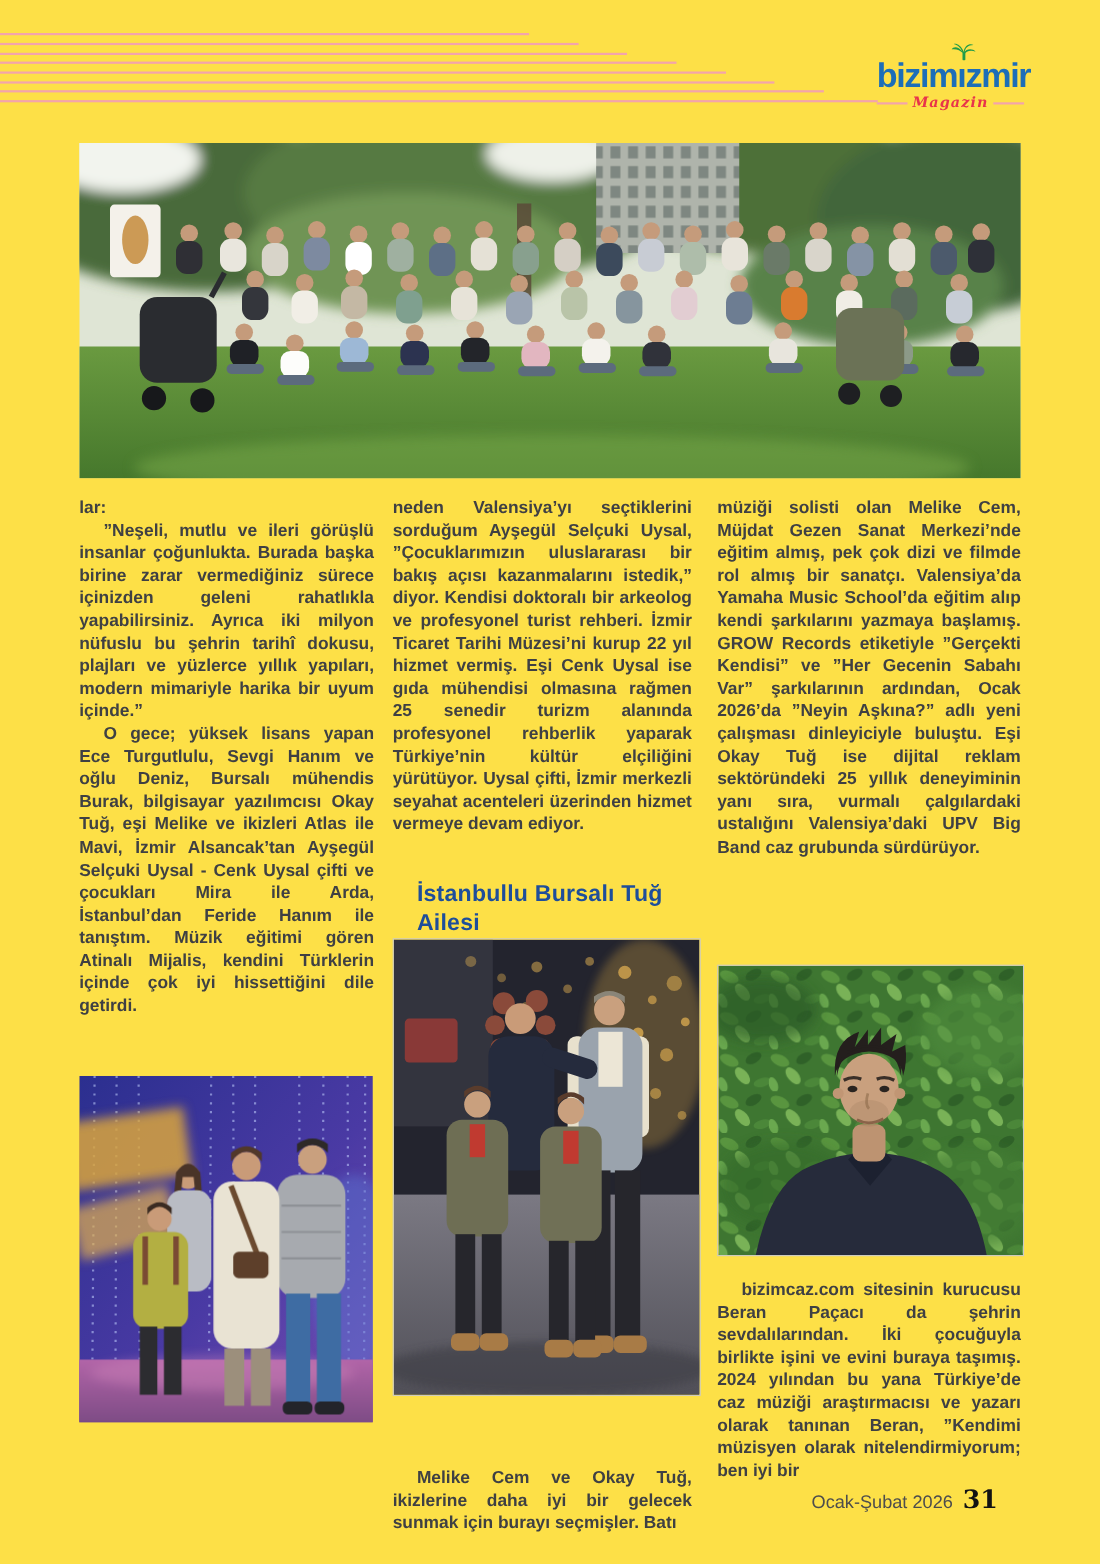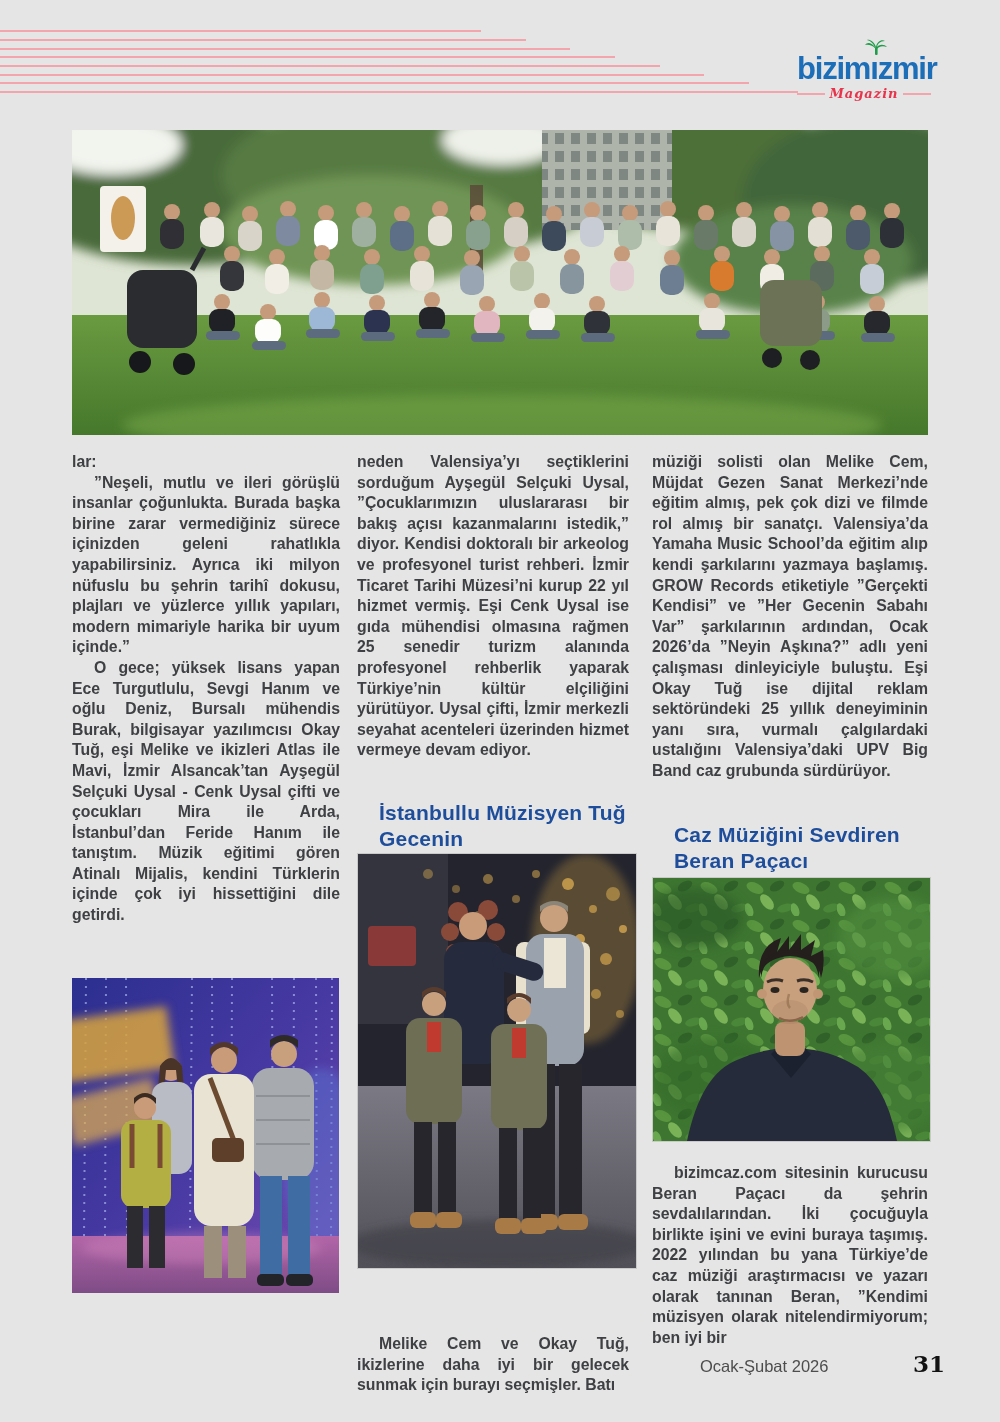--- a/index.html
+++ b/index.html
@@ -1,16 +1,16 @@
 <!DOCTYPE html>
 <html><head>
 <meta charset="utf-8">
 <style>
   html,body{margin:0;padding:0;background:#ffffff;}
-  .page{position:relative;width:1000px;height:1422px;background:#e5e5e5;overflow:hidden;
+  .page{position:relative;width:1000px;height:1422px;background:#fde047;overflow:hidden;
         font-family:"Liberation Sans",sans-serif;color:#3f4043;}
   
   .topline{position:absolute;left:0;height:2.2px;background:#f3a4ac;}
   
   .logo-block{position:absolute;top:52px;left:797px;width:134px;text-align:center;}
   .logo-word{font-size:31px;font-weight:bold;color:#1d6eb8;letter-spacing:-1.2px;line-height:34px;white-space:nowrap;}
   .palm-wrap{position:relative;display:inline-block;}
   .palm-wrap svg{position:absolute;left:-5px;top:-13px;}
   .magazin-row{display:flex;align-items:center;gap:4px;margin-top:0px;}
   .mag-line{flex:1;height:2px;background:#f3a4ac;}
@@ -20,21 +20,21 @@
   .photo{position:absolute;overflow:hidden;}
   .photo svg{display:block;}
   .framed{border:1px solid #c9c9c9;}
   
   .tblock{position:absolute;font-size:15.8px;line-height:20.6px;color:#3f4043;}
   .para{text-align:justify;margin:0;font-weight:bold;}
   .para.indent{text-indent:22px;}
   .heading{position:absolute;color:#1e4e9b;font-weight:bold;font-size:21px;line-height:26px;
            padding-left:22px;letter-spacing:0.2px;}
   
-  .footer{position:absolute;top:1350px;left:700px;width:245px;display:flex;justify-content:space-between;
+  .footer{position:absolute;top:1350px;left:700px;width:245px;display:flex;justify-content:center;
           align-items:baseline;gap:9px;}
   .issue{font-size:16.5px;color:#4d4d4d;}
   .pageno{font-size:23px;font-weight:bold;color:#121212;font-family:"DejaVu Serif",serif;}
 </style>
 </head>
 <body>
 
 <div class="page">
 
   <div>
@@ -258,21 +258,21 @@
           <line x1="88" y1="146" x2="88" y2="190" stroke="#7a4a33" stroke-width="5"></line>
         <rect x="55" y="228" width="16" height="62" fill="#2c2c30"></rect>
           <rect x="77" y="228" width="16" height="62" fill="#2c2c30"></rect>
       </g>
     </svg>
   </div>
 
   <div class="tblock" style="left:357px;top:452px;width:272px;">
     <p class="para">neden Valensiya’yı seçtiklerini sorduğum Ayşegül Selçuki Uysal, ”Çocuklarımızın uluslararası bir bakış açısı kazanmalarını istedik,” diyor. Kendisi doktoralı bir arkeolog ve profesyonel turist rehberi. İzmir Ticaret Tarihi Müzesi’ni kurup 22 yıl hizmet vermiş. Eşi Cenk Uysal ise gıda mühendisi olmasına rağmen 25 senedir turizm alanında profesyonel rehberlik yaparak Türkiye’nin kültür elçiliğini yürütüyor. Uysal çifti, İzmir merkezli seyahat acenteleri üzerinden hizmet vermeye devam ediyor.</p>
   </div>
-  <div class="heading" style="left:357px;top:800px;width:250px;">İstanbullu Müzisyen Tuğ Gecenin</div>
+  <div class="heading" style="left:357px;top:800px;width:250px;">İstanbullu Bursalı Tuğ Ailesi</div>
   <div class="photo framed" style="left:357px;top:853px;width:278px;height:414px;">
     <svg width="278" height="414" viewBox="0 0 278 414">
       <defs>
         <linearGradient id="street" x1="0" y1="0" x2="0" y2="1">
           <stop offset="0" stop-color="#7b7983"></stop>
             <stop offset="1" stop-color="#515058"></stop>
         </linearGradient>
         <filter id="soft3" x="-40%" y="-40%" width="180%" height="180%">
             <feGaussianBlur stdDeviation="4"></feGaussianBlur>
           </filter>
@@ -351,21 +351,20 @@
       </g>
     </svg>
   </div>
   <div class="tblock" style="left:357px;top:1334px;width:272px;">
     <p class="para indent">Melike Cem ve Okay Tuğ, ikizlerine daha iyi bir gelecek sunmak için burayı seçmişler. Batı</p>
   </div>
 
   <div class="tblock" style="left:652px;top:452px;width:276px;">
     <p class="para">müziği solisti olan Melike Cem, Müjdat Gezen Sanat Merkezi’nde eğitim almış, pek çok dizi ve filmde rol almış bir sanatçı. Valensiya’da Yamaha Music School’da eğitim alıp kendi şarkılarını yazmaya başlamış. GROW Records etiketiyle ”Gerçekti Kendisi” ve ”Her Gecenin Sabahı Var” şarkılarının ardından, Ocak 2026’da ”Neyin Aşkına?” adlı yeni çalışması dinleyiciyle buluştu. Eşi Okay Tuğ ise dijital reklam sektöründeki 25 yıllık deneyiminin yanı sıra, vurmalı çalgılardaki ustalığını Valensiya’daki UPV Big Band caz grubunda sürdürüyor.</p>
   </div>
-  <div class="heading" style="left:652px;top:822px;width:254px;">Caz Müziğini Sevdiren Beran Paçacı</div>
   <div class="photo framed" style="left:652px;top:877px;width:277px;height:263px;">
     <svg width="277" height="263" viewBox="0 0 277 263">
       <defs>
         <pattern id="leaves" width="46" height="38" patternUnits="userSpaceOnUse">
           <rect width="46" height="38" fill="#3e7631"></rect>
           <ellipse cx="10" cy="10" rx="9" ry="5" fill="#59953f" transform="rotate(25 10 10)"></ellipse>
           <ellipse cx="32" cy="8" rx="8" ry="4.5" fill="#2f6128" transform="rotate(-30 32 8)"></ellipse>
           <ellipse cx="22" cy="24" rx="9" ry="5" fill="#79b257" transform="rotate(50 22 24)"></ellipse>
           <ellipse cx="40" cy="30" rx="8" ry="4" fill="#4b8739" transform="rotate(-15 40 30)"></ellipse>
           <ellipse cx="4" cy="32" rx="7" ry="4" fill="#6aa84f" transform="rotate(70 4 32)"></ellipse>
@@ -395,21 +394,21 @@
         <path d="M144 103 Q152 100 160 104" stroke="#3a2f28" stroke-width="3" fill="none"></path>
         <ellipse cx="122" cy="112" rx="4.5" ry="3" fill="#2a2420"></ellipse>
           <ellipse cx="151" cy="112" rx="4.5" ry="3" fill="#2a2420"></ellipse>
         <path d="M136 116 Q133 126 137 130" stroke="#a5805f" stroke-width="2.5" fill="none"></path>
         <path d="M126 140 Q137 146 150 139" stroke="#8a6248" stroke-width="2.5" fill="none"></path>
         <ellipse cx="137" cy="134" rx="18" ry="12" fill="#8a6a4e" opacity="0.18"></ellipse>
       </g>
     </svg>
   </div>
   <div class="tblock" style="left:652px;top:1163px;width:276px;">
-    <p class="para indent">bizimcaz.com sitesinin kurucusu Beran Paçacı da şehrin sevdalılarından. İki çocuğuyla birlikte işini ve evini buraya taşımış. 2022 yılından bu yana Türkiye’de caz müziği araştırmacısı ve yazarı olarak tanınan Beran, ”Kendimi müzisyen olarak nitelendirmiyorum; ben iyi bir</p>
+    <p class="para indent">bizimcaz.com sitesinin kurucusu Beran Paçacı da şehrin sevdalılarından. İki çocuğuyla birlikte işini ve evini buraya taşımış. 2024 yılından bu yana Türkiye’de caz müziği araştırmacısı ve yazarı olarak tanınan Beran, ”Kendimi müzisyen olarak nitelendirmiyorum; ben iyi bir</p>
   </div>
 
   <div class="footer">
     <span class="issue">Ocak-Şubat 2026</span>
     <span class="pageno">31</span>
   </div>
 
 </div>
 
 </body></html>

